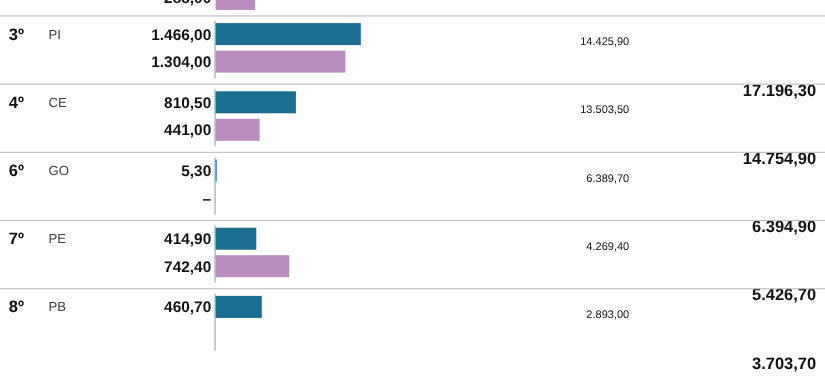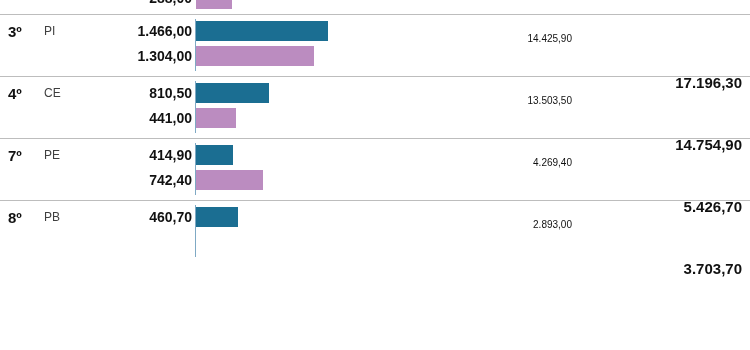--- a/index.html
+++ b/index.html
@@ -142,20 +142,30 @@
     <div class="val top">810,50</div>
     <div class="val bottom">441,00</div>
     <div class="baseline"></div>
     <div class="bar top" style="width:73px;"></div>
     <div class="bar bottom" style="width:40px;"></div>
     <div class="num-mid">13.503,50</div>
     <div class="num-right">14.754,90</div>
   </div>
 
 
+  <div class="row">
+    <div class="rank">6º</div>
+    <div class="state">GO</div>
+    <div class="val top">5,30</div>
+    <div class="val bottom">–</div>
+    <div class="baseline"></div>
+    <div class="bar top" style="width:1px;"></div>
+    <div class="num-mid">6.389,70</div>
+    <div class="num-right">6.394,90</div>
+  </div>
 
   <div class="row">
     <div class="rank">7º</div>
     <div class="state">PE</div>
     <div class="val top">414,90</div>
     <div class="val bottom">742,40</div>
     <div class="baseline"></div>
     <div class="bar top" style="width:37px;"></div>
     <div class="bar bottom" style="width:67px;"></div>
     <div class="num-mid">4.269,40</div>

